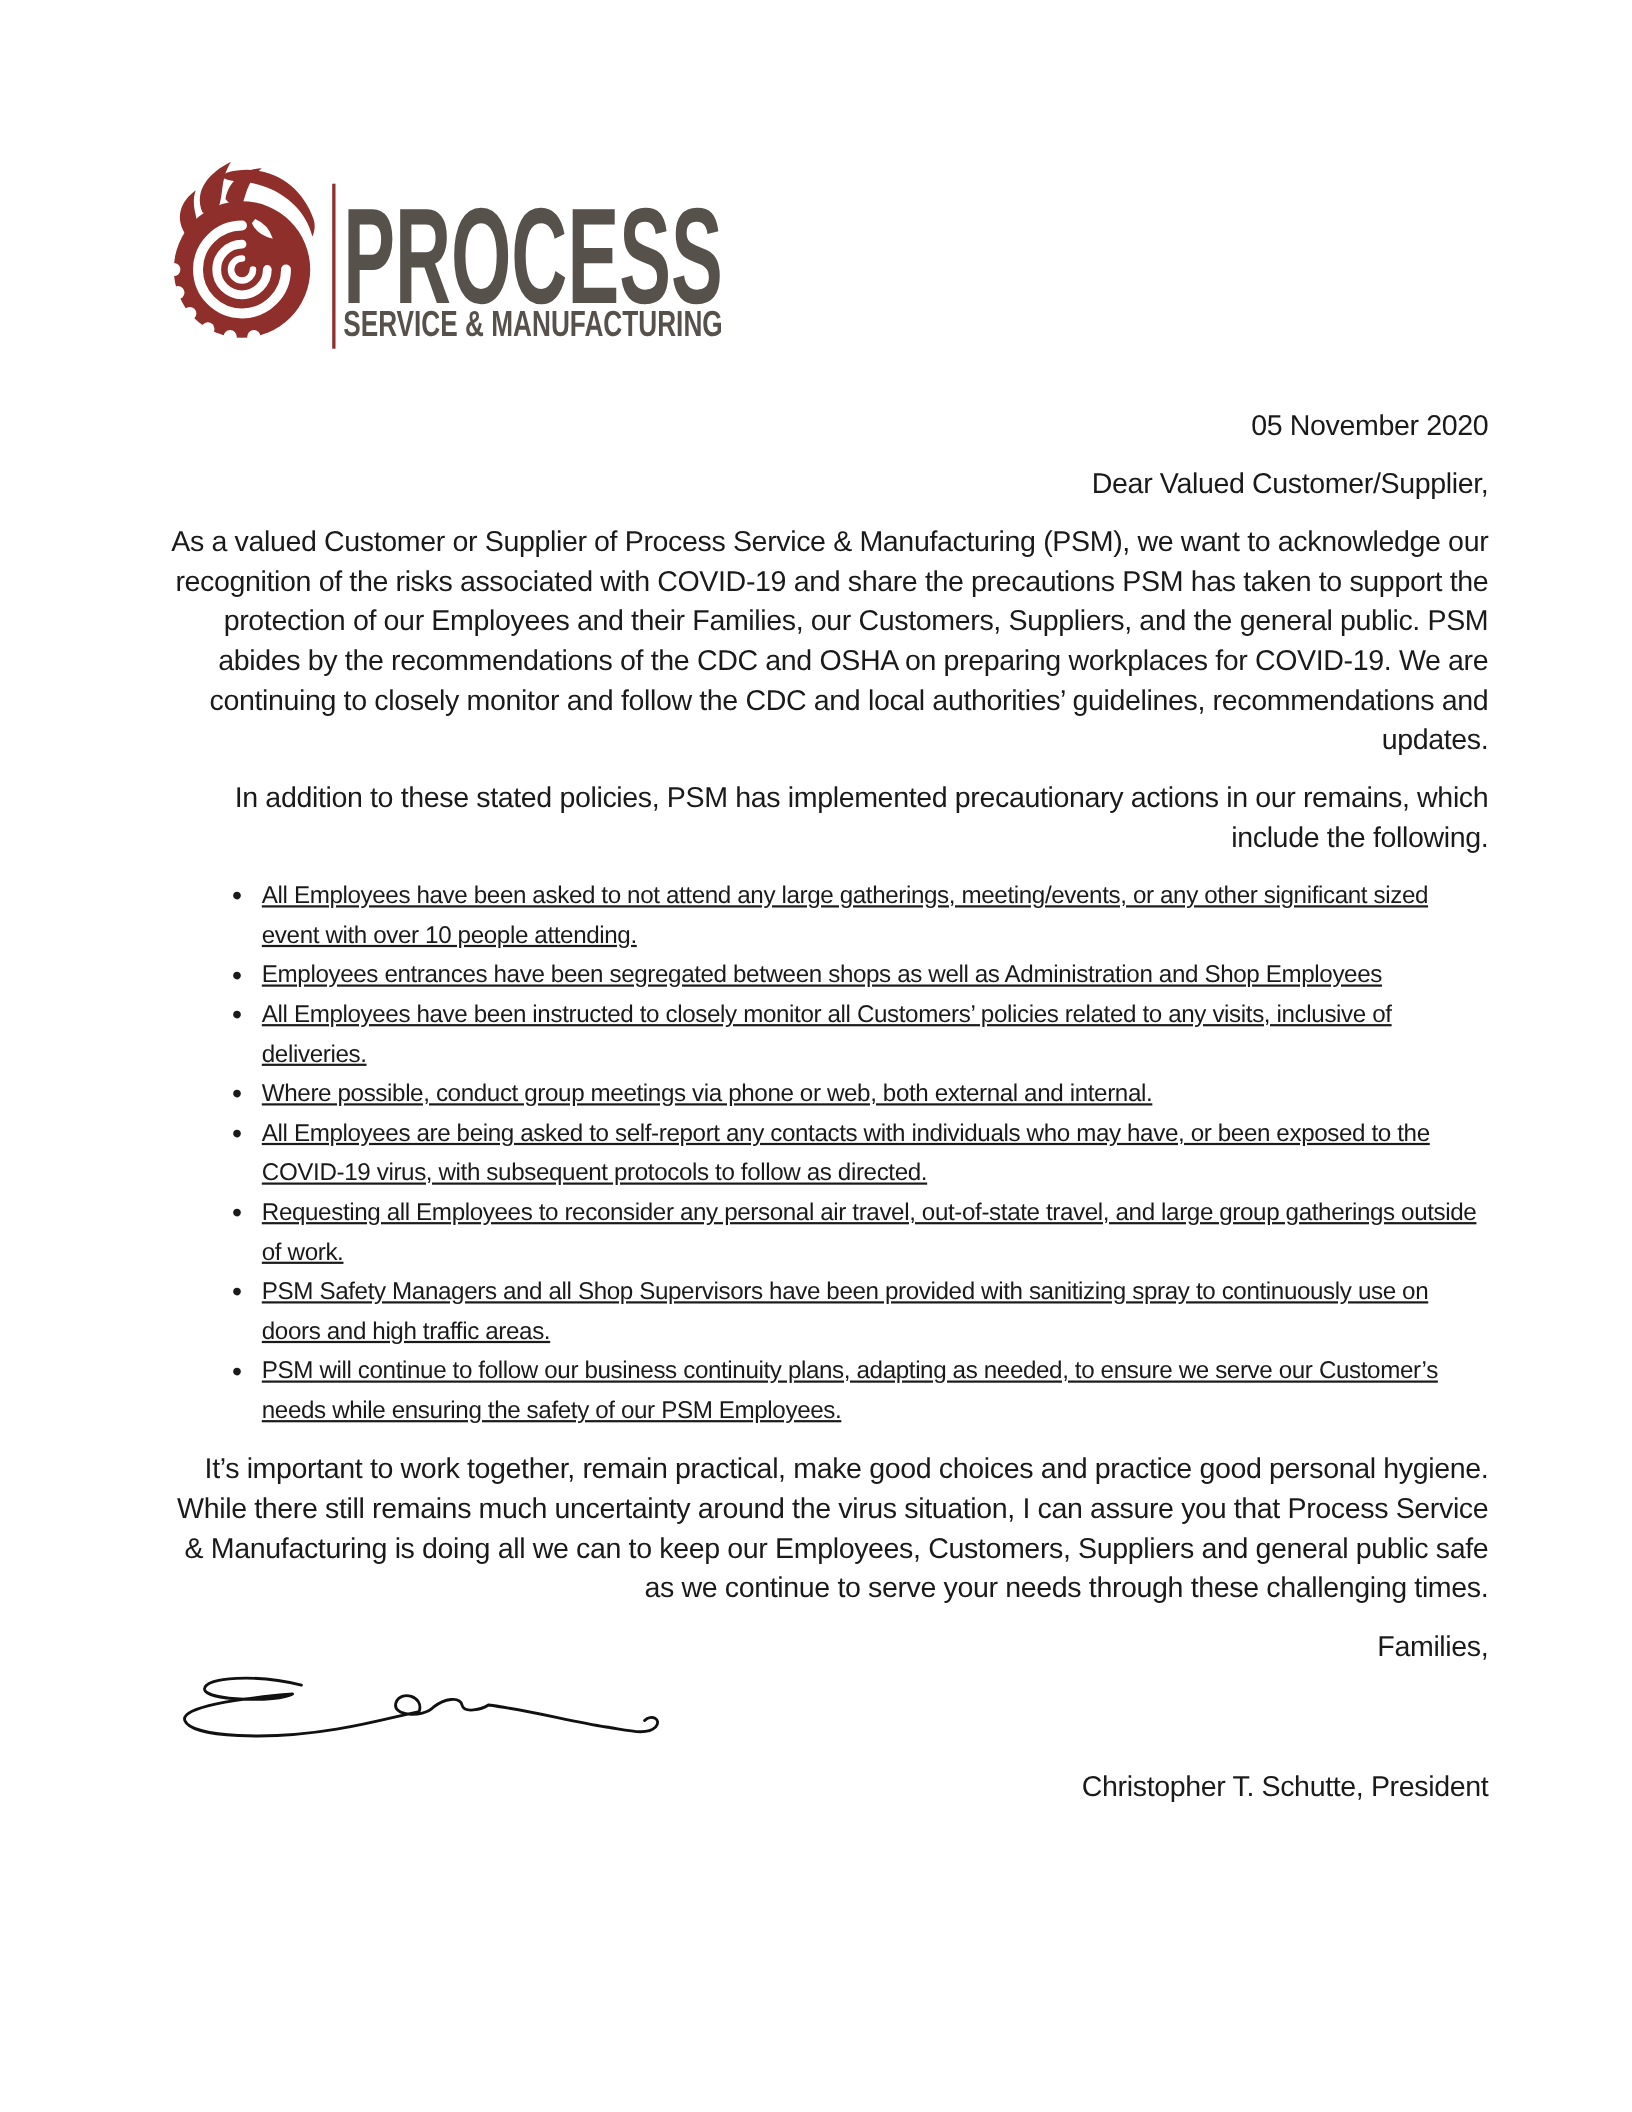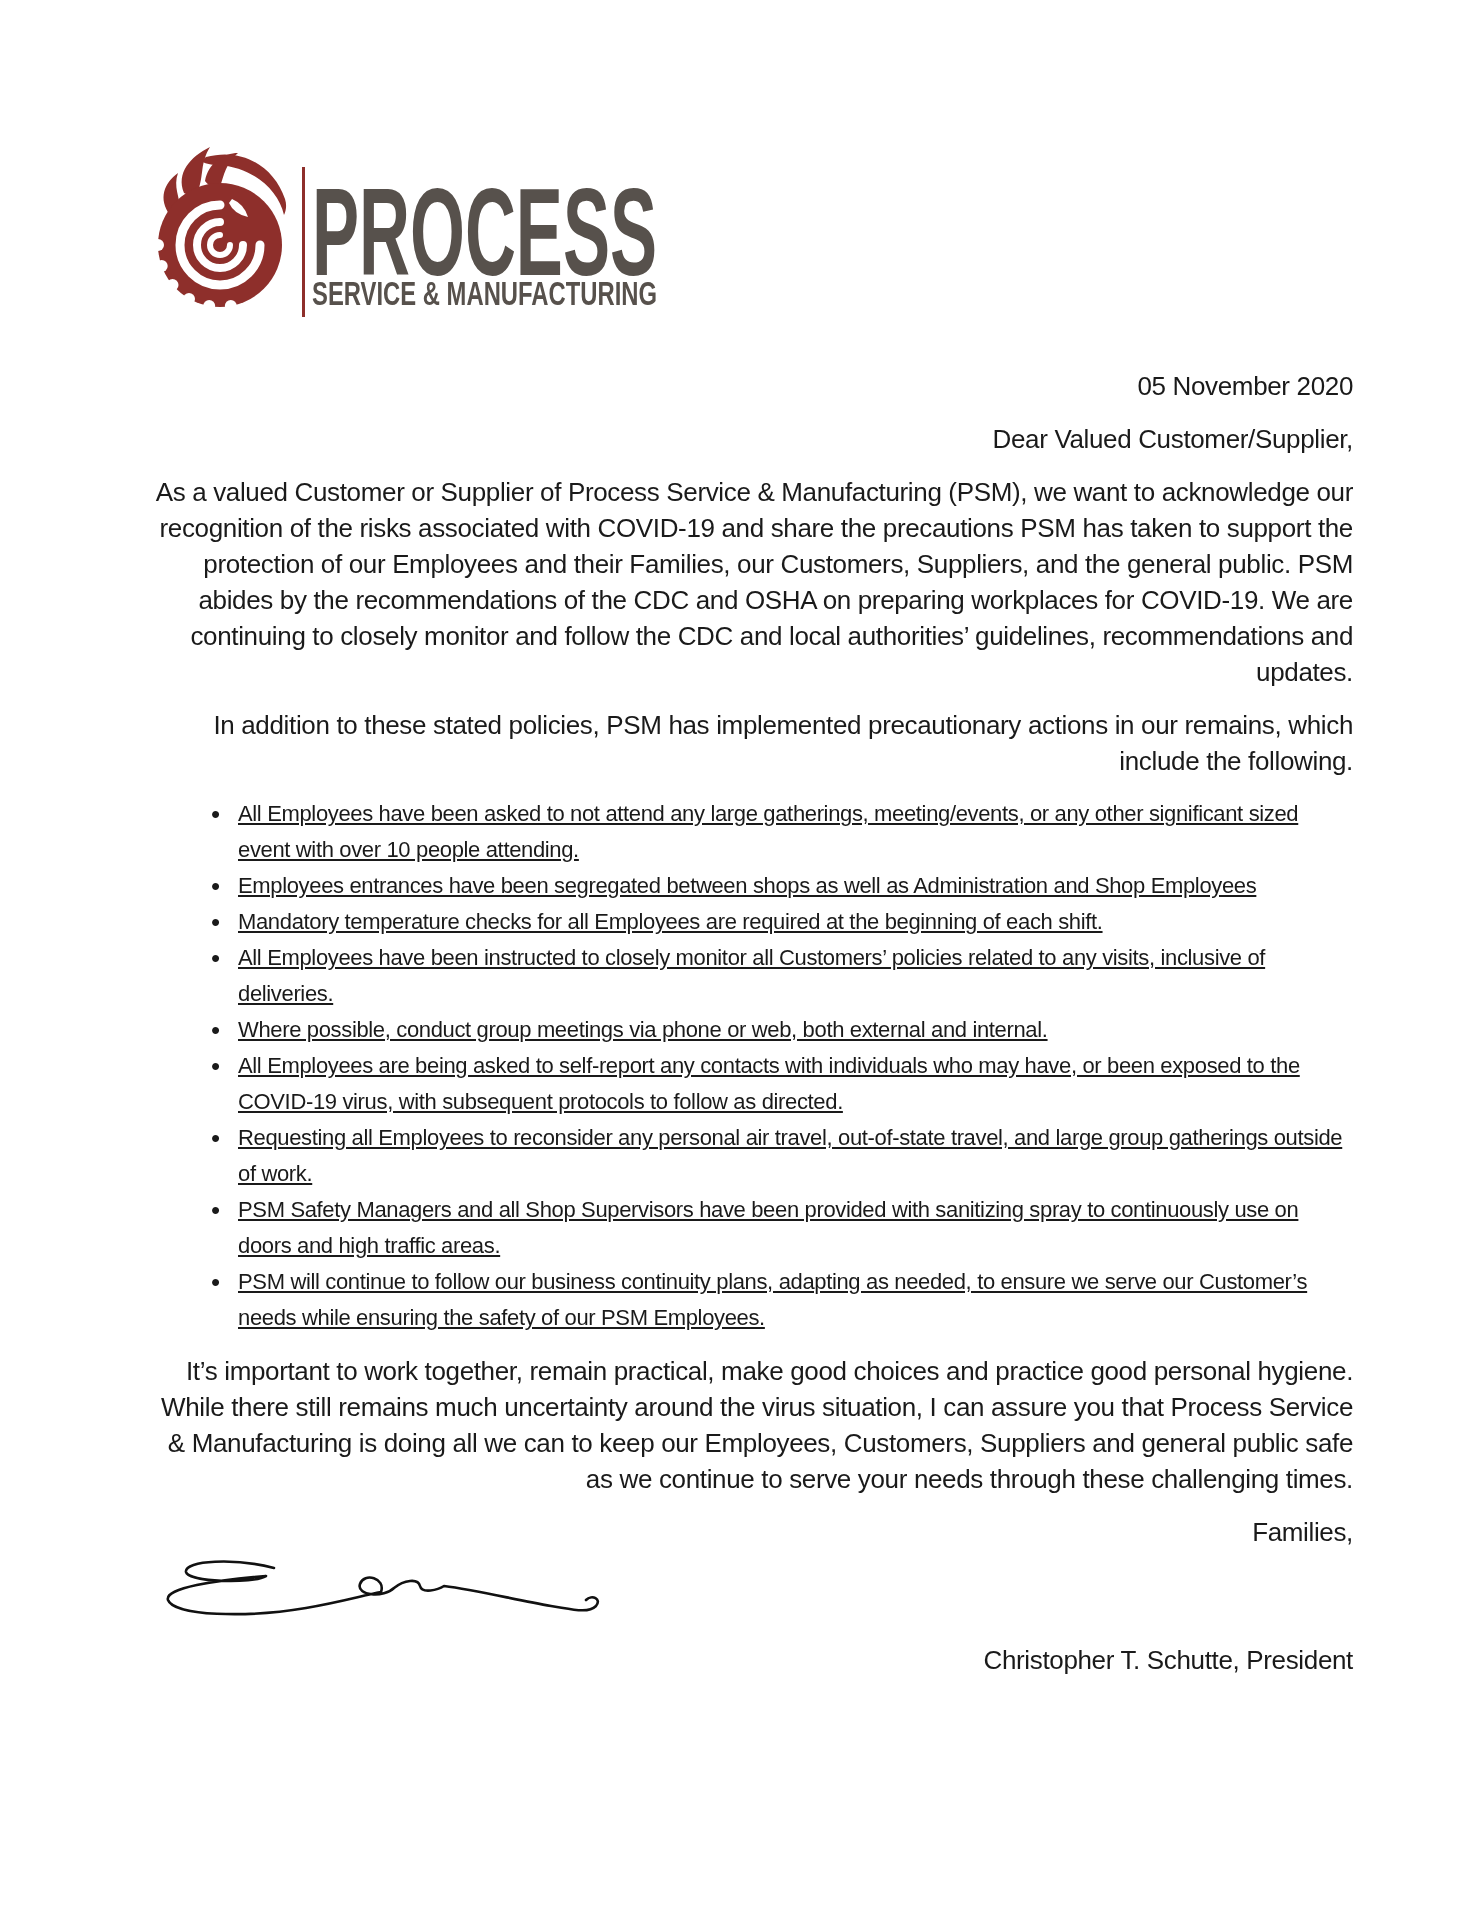--- a/index.html
+++ b/index.html
@@ -119,21 +119,20 @@
 
   <p class="para">Dear Valued Customer/Supplier,</p>
 
   <p class="para">As a valued Customer or Supplier of Process Service &amp; Manufacturing (PSM), we want to acknowledge our recognition of the risks associated with COVID-19 and share the precautions PSM has taken to support the protection of our Employees and their Families, our Customers, Suppliers, and the general public. PSM abides by the recommendations of the CDC and OSHA on preparing workplaces for COVID-19. We are continuing to closely monitor and follow the CDC and local authorities’ guidelines, recommendations and updates.</p>
 
   <p class="para">In addition to these stated policies, PSM has implemented precautionary actions in our remains, which include the following.</p>
 
   <ul class="bullets">
     <li>All Employees have been asked to not attend any large gatherings, meeting/events, or any other significant sized event with over 10 people attending.</li>
     <li>Employees entrances have been segregated between shops as well as Administration and Shop Employees</li>
-    <li>Mandatory temperature checks for all Employees are required at the beginning of each shift.</li>
     <li>All Employees have been instructed to closely monitor all Customers’ policies related to any visits, inclusive of deliveries.</li>
     <li>Where possible, conduct group meetings via phone or web, both external and internal.</li>
     <li>All Employees are being asked to self-report any contacts with individuals who may have, or been exposed to the COVID-19 virus, with subsequent protocols to follow as directed.</li>
     <li>Requesting all Employees to reconsider any personal air travel, out-of-state travel, and large group gatherings outside of work.</li>
     <li>PSM Safety Managers and all Shop Supervisors have been provided with sanitizing spray to continuously use on doors and high traffic areas.</li>
     <li>PSM will continue to follow our business continuity plans, adapting as needed, to ensure we serve our Customer’s needs while ensuring the safety of our PSM Employees.</li>
   </ul>
 
   <p class="para">It’s important to work together, remain practical, make good choices and practice good personal hygiene. While there still remains much uncertainty around the virus situation, I can assure you that Process Service &amp; Manufacturing is doing all we can to keep our Employees, Customers, Suppliers and general public safe as we continue to serve your needs through these challenging times.</p>
 

